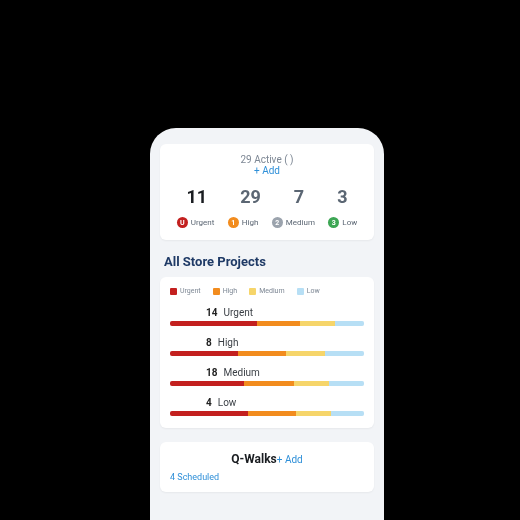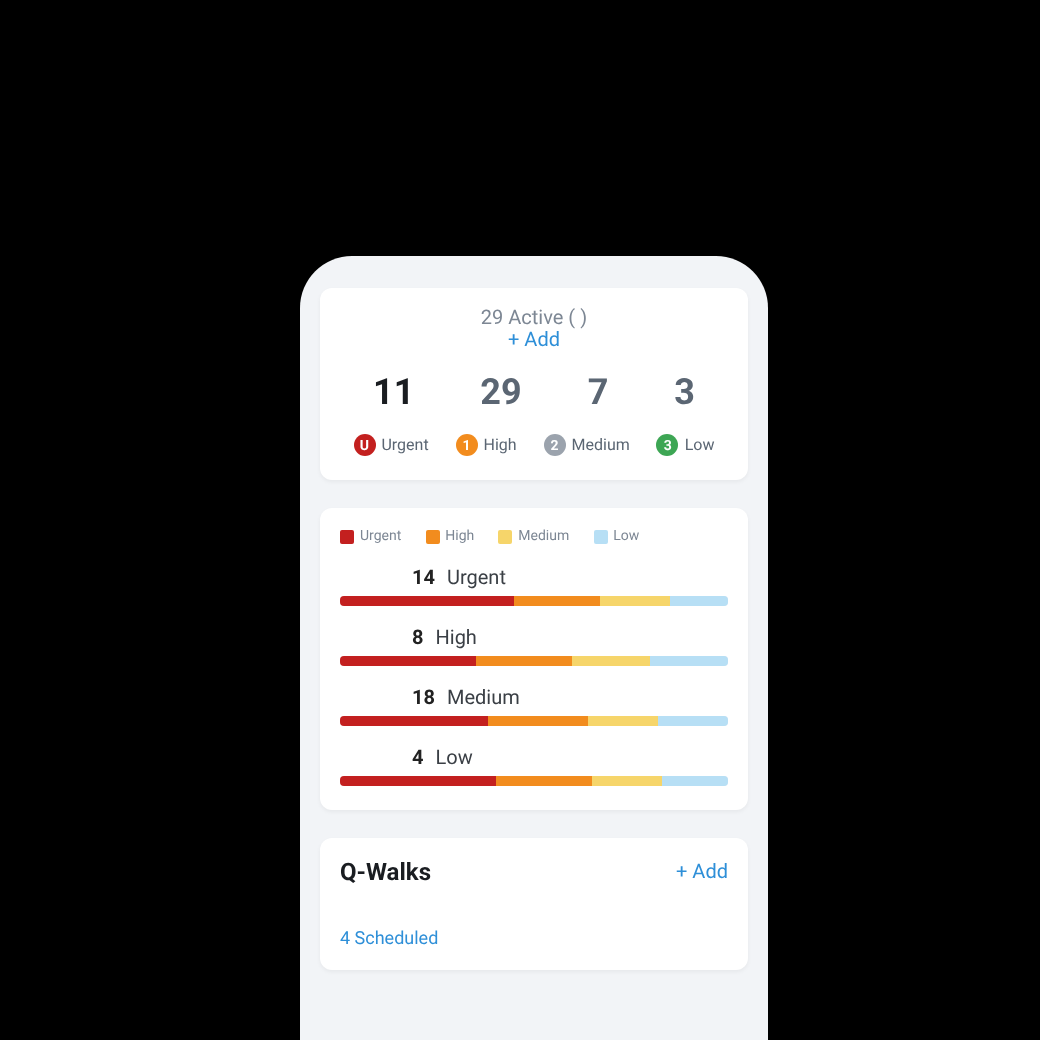--- a/index.html
+++ b/index.html
@@ -112,22 +112,22 @@
   .c-urgent { background: #c3201f; }
   .c-high { background: #f28c1e; }
   .c-med { background: #f6d56a; }
   .c-low { background: #b7dff5; }
 
   .qwalks-card {
     background: #fff; border-radius: 6px; padding: 10px 10px;
     box-shadow: 0 1px 2px rgba(0,0,0,.05);
   }
   .qwalks-head {
-    display: flex; justify-content: space-between; align-items: center;
-    margin-bottom: 22px;
+    display: flex; justify-content: center; align-items: center;
+    margin-bottom: 6px;
   }
   .qwalks-title { font-weight: 700; font-size: 12px; color: #1a1d21; }
   .sched { color: #2e8fd8; font-size: 9px; }
 </style>
 </head>
 <body>
 
 <div class="phone">
 
 
@@ -155,20 +155,21 @@
         <span class="badge b-med">2</span>
         <span>Medium</span>
       </div>
       <div class="lab">
         <span class="badge b-low">3</span>
         <span>Low</span>
       </div>
     </div>
   </div>
 
+  <div class="section-title">All Store Projects</div>
 
   <div class="card">
 
     <div class="legend">
       <div class="legend-item">
           <span class="sw sw-urgent"></span>
           <span>Urgent</span>
         </div>
       <div class="legend-item">
           <span class="sw sw-high"></span>

